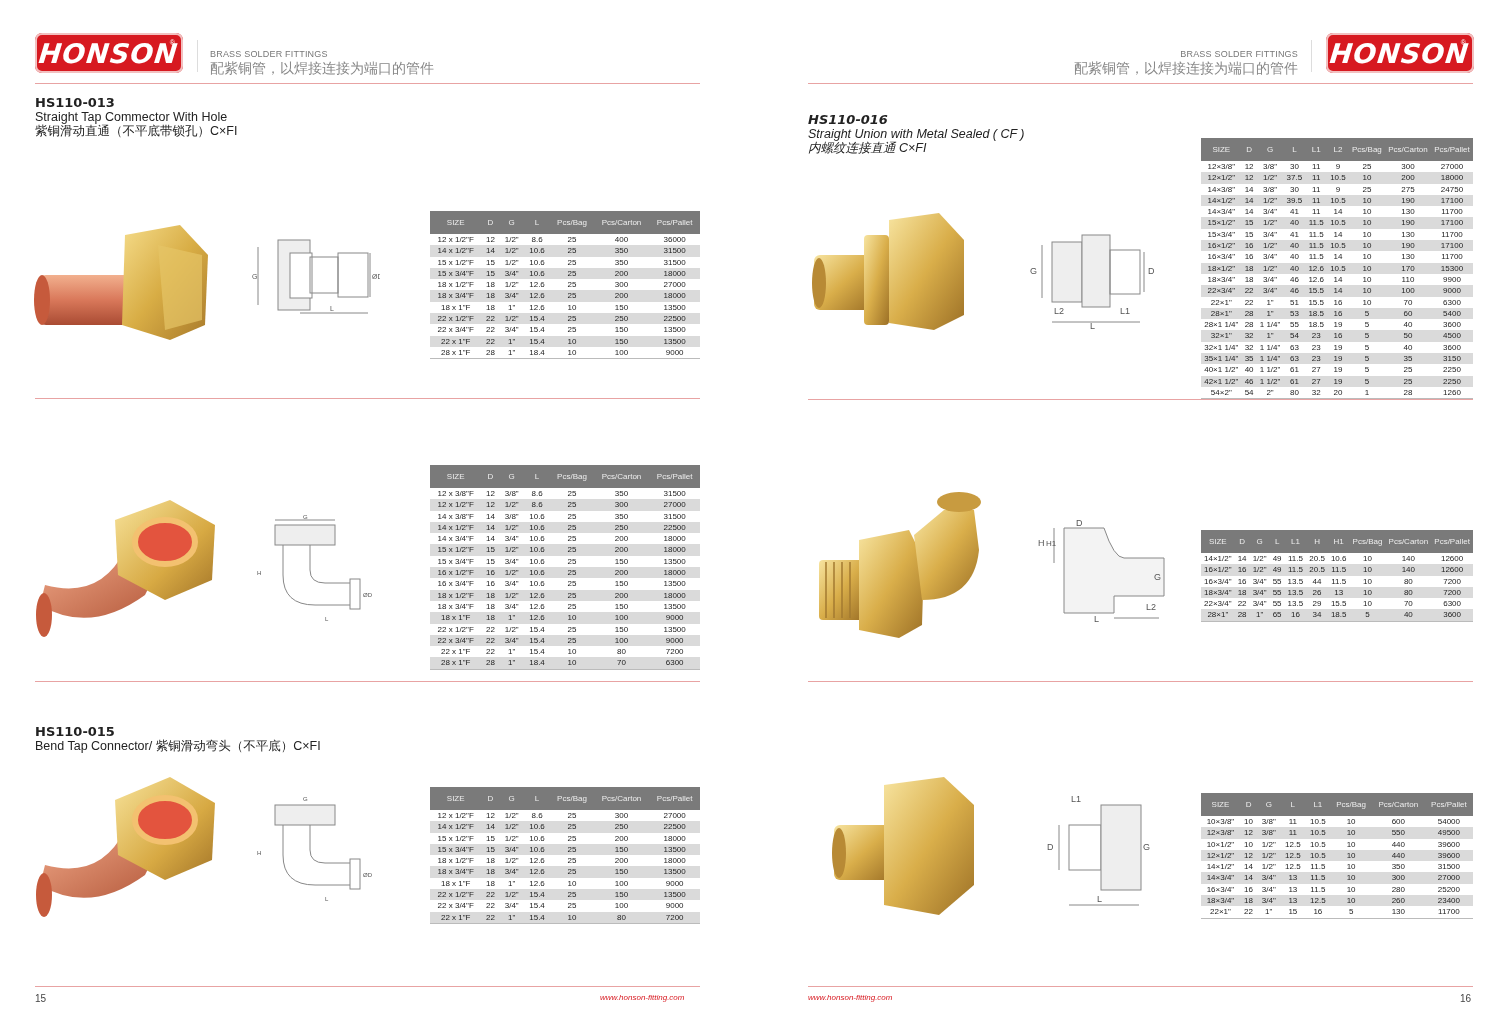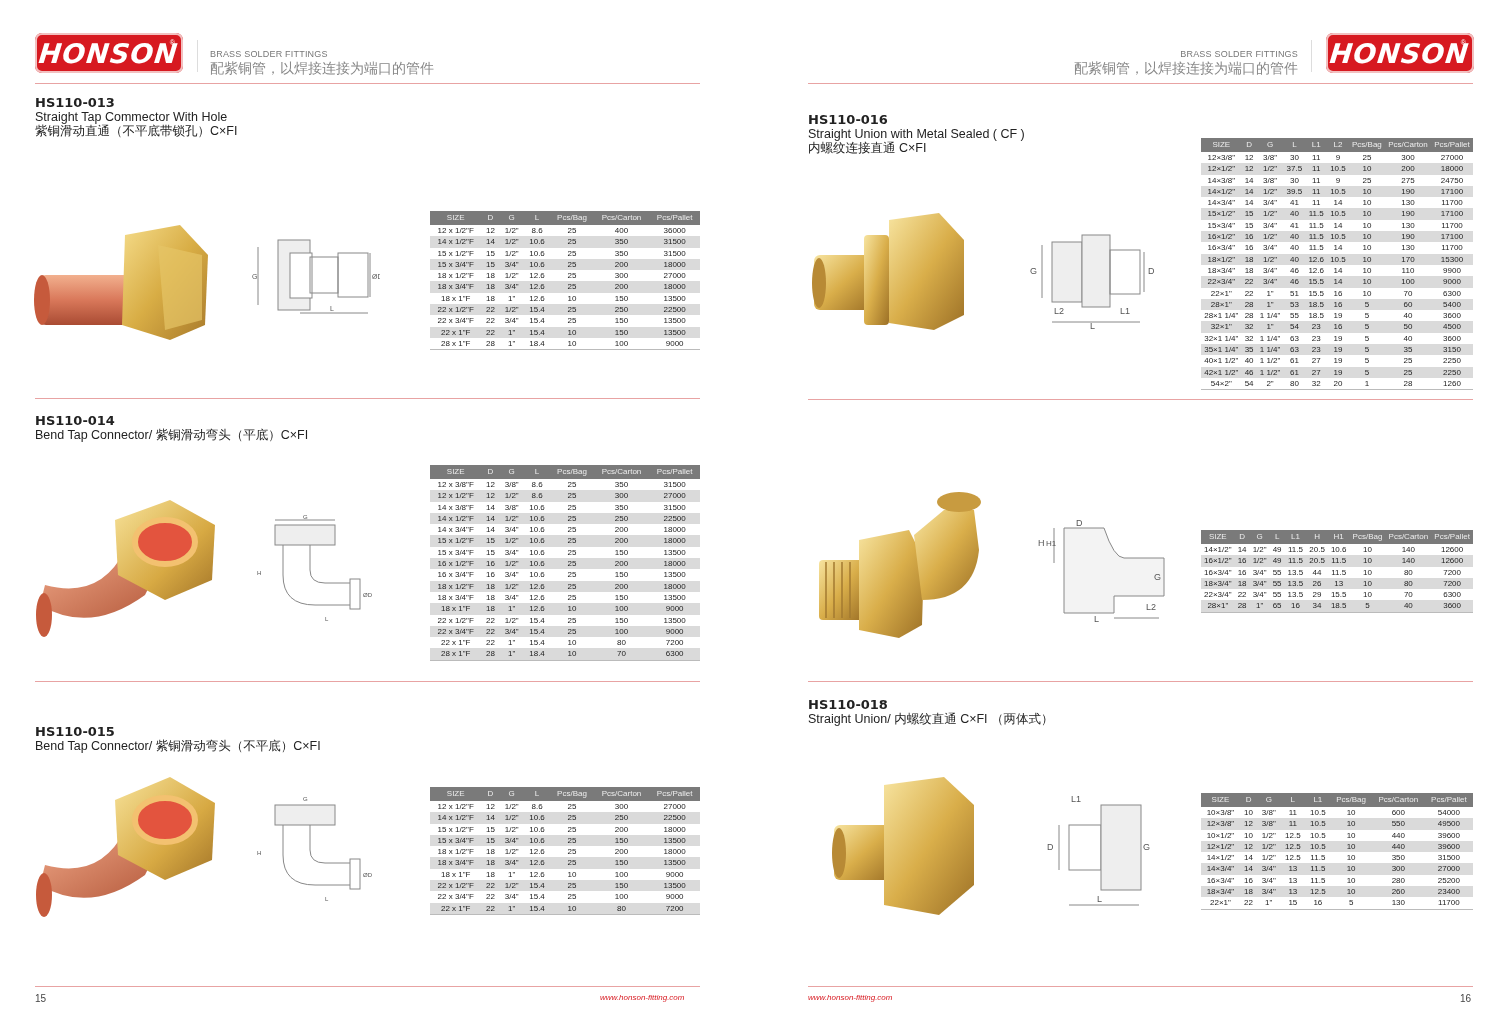--- a/index.html
+++ b/index.html
@@ -12,21 +12,21 @@
   .logo sup{color:#fff;font-size:7px;position:absolute;top:6px;right:8px;}
   .header-text{position:absolute;top:47px;font-size:9px;color:#777;line-height:14px;}
   .header-text .en{letter-spacing:.2px}
   .header-text .cn{font-size:14px;color:#888;}
   .vsep{position:absolute;top:40px;width:1px;height:32px;background:#ddd;}
   .hr{position:absolute;height:1px;background:#e8a3a3;}
   .product-head{position:absolute;font-size:12.5px;line-height:14px;}
   .product-head .code{font-weight:bold;font-size:13px;font-family:"DejaVu Sans",sans-serif;}
   .product-head .name{color:#222;}
   table.spec{position:absolute;border-collapse:collapse;font-size:8px;color:#222;}
-  table.spec th{background:#7a7a7a;color:#eee;font-weight:normal;padding:0 3px;height:14px;line-height:10px;text-align:center;white-space:nowrap;}
+  table.spec th{background:#7a7a7a;color:#eee;font-weight:normal;padding:0 3px;height:23px;line-height:10px;text-align:center;white-space:nowrap;}
   table.spec td{padding:0 3px;height:11.3px;line-height:11.3px;text-align:center;white-space:nowrap;}
   table.spec tr:nth-child(even) td{background:#dadada;}
   table.spec tbody tr:last-child td{border-bottom:1px solid #bbb;}
   .photo{position:absolute;}
   .drawing{position:absolute;}
   .footer-num{position:absolute;top:993px;font-size:10px;color:#444;}
   .footer-url{position:absolute;top:993px;font-size:8px;font-style:italic;color:#d71920;}
 </style>
 </head>
 <body>
@@ -189,24 +189,20 @@
           <td>1"</td>
           <td>18.4</td>
           <td>10</td>
           <td>100</td>
           <td>9000</td>
         </tr>
       </tbody>
   </table>
   <div class="hr" style="left:35px;width:665px;top:398px;"></div>
 
-  <div class="product-head" style="left:35px;top:414px;">
-    <div class="code">HS110-014</div>
-    <div class="name">Bend Tap Connector/ 紫铜滑动弯头（平底）C×FI</div>
-  </div>
   <svg class="photo" style="left:30px;top:500px;" width="190" height="145">
     <defs>
       <linearGradient id="cu2" x1="0" y1="0" x2="1" y2="1">
           <stop offset="0" stop-color="#f0a888"></stop>
           <stop offset="1" stop-color="#b55a3c"></stop>
         </linearGradient>
       <linearGradient id="br2" x1="0" y1="0" x2="1" y2="1">
           <stop offset="0" stop-color="#f7e39a"></stop>
           <stop offset=".6" stop-color="#d7a943"></stop>
           <stop offset="1" stop-color="#a27428"></stop>
@@ -529,21 +525,21 @@
     <div class="en">BRASS SOLDER FITTINGS</div>
     <div class="cn">配紫铜管，以焊接连接为端口的管件</div>
   </div>
   <div class="vsep" style="left:557px;"></div>
   <div class="logo" style="left:572px;">
     <span class="text">HONSON</span>
     <sup>®</sup>
   </div>
   <div class="hr" style="left:54px;width:665px;top:83px;"></div>
 
-  <div class="product-head" style="left:54px;top:113px;">
+  <div class="product-head" style="left:54px;top:113px;font-style:italic;">
     <div class="code">HS110-016</div>
     <div class="name">Straight Union with Metal Sealed ( CF )</div>
     <div class="name">内螺纹连接直通 C×FI</div>
   </div>
   <svg class="photo" style="left:55px;top:205px;" width="160" height="130">
     <defs>
       <linearGradient id="br3" x1="0" y1="0" x2="1" y2="1">
           <stop offset="0" stop-color="#f7e4a0"></stop>
           <stop offset=".5" stop-color="#d9ae4a"></stop>
           <stop offset="1" stop-color="#9c7026"></stop>
@@ -929,24 +925,20 @@
           <td>34</td>
           <td>18.5</td>
           <td>5</td>
           <td>40</td>
           <td>3600</td>
         </tr>
       </tbody>
   </table>
   <div class="hr" style="left:54px;width:665px;top:681px;"></div>
 
-  <div class="product-head" style="left:54px;top:698px;">
-    <div class="code">HS110-018</div>
-    <div class="name">Straight Union/ 内螺纹直通 C×FI （两体式）</div>
-  </div>
   <svg class="photo" style="left:75px;top:775px;" width="150" height="145">
     <rect x="5" y="50" width="60" height="55" rx="6" fill="url(#br3)"></rect>
     <ellipse cx="10" cy="78" rx="7" ry="25" fill="#b88a35"></ellipse>
     <polygon points="55,10 115,2 145,30 145,110 110,140 55,130" fill="url(#br3)"></polygon>
   </svg>
   <svg class="drawing" style="left:285px;top:790px;" width="120" height="125">
     <g stroke="#888" fill="none" stroke-width="1">
       <rect x="30" y="35" width="32" height="45"></rect>
       <rect x="62" y="15" width="40" height="85" fill="#eee"></rect>
       <line x1="20" y1="35" x2="20" y2="80"></line>

